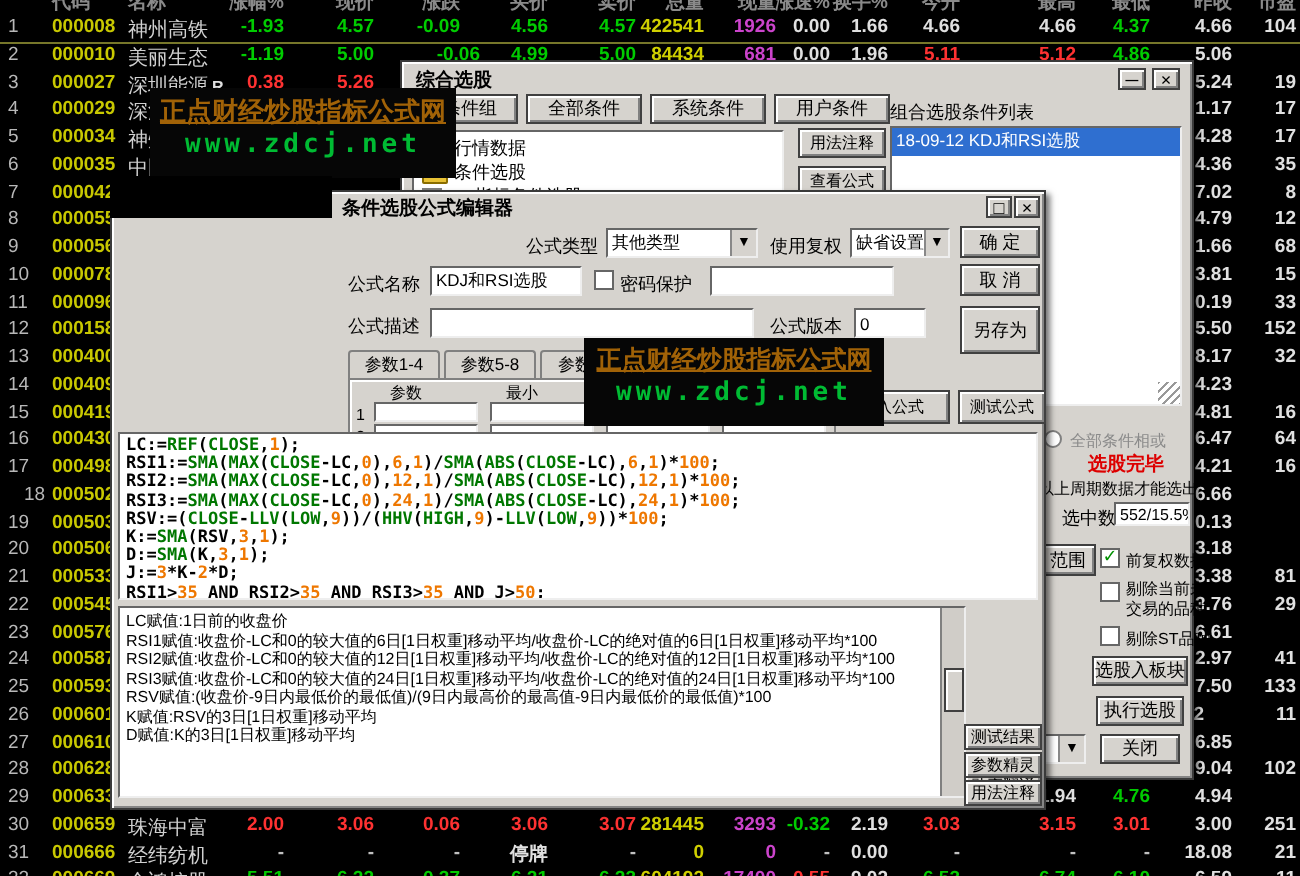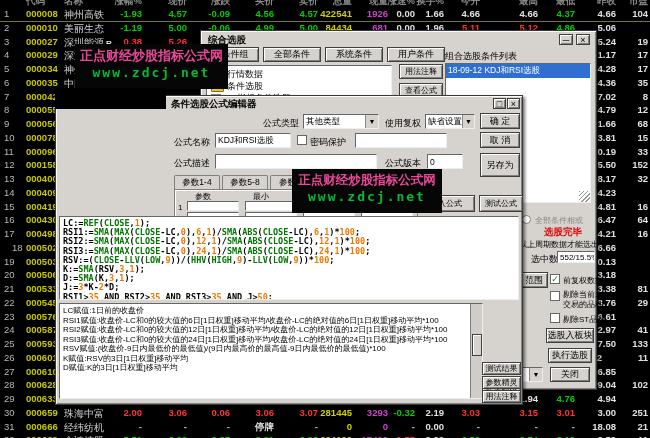--- a/index.html
+++ b/index.html
@@ -10,21 +10,21 @@
   .row{position:absolute;left:0;width:650px;height:13px;}
   .cell{position:absolute;font:bold 9.5px "Liberation Sans","DejaVu Sans",sans-serif;white-space:nowrap;}
   .num{color:#b8b8b8;font-weight:normal;}
   .code{color:#c8c800;}
   .nm{color:#d0d0d0;font-weight:normal;font-size:10px;}
   .u{color:#ff3232}.d{color:#00cc00}.w{color:#e0e0e0}.y{color:#d0d000}.m{color:#cc44cc}.g{color:#c0c0c0}
   .sel-line{position:absolute;left:0;top:21px;width:650px;height:0;border-top:1px solid #77772a;}
   .rflag{position:absolute;font:bold 8px "Liberation Sans",sans-serif;color:#e0e0e0;}
   
   .wm{position:absolute;background:#060606;text-align:center;padding-top:3px;box-sizing:border-box;}
-  .wm .l1{font:bold 13px "Liberation Sans","DejaVu Sans",sans-serif;color:#ec4899;white-space:nowrap;}
+  .wm .l1{font:bold 13px "Liberation Sans","DejaVu Sans",sans-serif;color:#a16207;white-space:nowrap;text-decoration:underline;}
   .wm .l2{font:bold 13px "DejaVu Sans Mono",monospace;color:#00bb33;letter-spacing:2px;white-space:nowrap;}
   
   .win{position:absolute;background:#d6d3ce;border:1px solid #3a3a3a;
        box-shadow:inset 1px 1px 0 #ffffff, inset -1px -1px 0 #858585, 2px 2px 3px rgba(0,0,0,.55);}
   .tbar{position:absolute;font:bold 9.5px "Liberation Sans",sans-serif;color:#000;white-space:nowrap;}
   .lbl{position:absolute;font:9px "Liberation Sans",sans-serif;color:#000;white-space:nowrap;}
   .lbl.s{font-size:8px;}
   .lbl.gray{color:#8a8a8a;}
   .lbl.red{color:#dd0000;font-weight:bold;font-size:9.5px;}
   .btn{position:absolute;background:#d6d3ce;border:1px solid #404040;color:#000;
@@ -107,21 +107,21 @@
         <span class="cell d" style="right:75px;">4.37</span>
         <span class="cell w" style="right:34px;">4.66</span>
         <span class="cell w" style="right:2px;">104</span>
       </div>
       <div class="row" style="top:21.75px;">
         <span class="cell num" style="left:4px;">2</span>
         <span class="cell code" style="left:26px;">000010</span>
         <span class="cell nm" style="left:64px;">美丽生态</span>
         <span class="cell d" style="right:508px;">-1.19</span>
         <span class="cell d" style="right:463px;">5.00</span>
-        <span class="cell d" style="right:420px;text-align:center;">-0.06</span>
+        <span class="cell d" style="right:410px;text-align:center;">-0.06</span>
         <span class="cell d" style="right:376px;">4.99</span>
         <span class="cell d" style="right:332px;">5.00</span>
         <span class="cell y" style="right:298px;">84434</span>
         <span class="cell m" style="right:262px;">681</span>
         <span class="cell w" style="right:235px;">0.00</span>
         <span class="cell w" style="right:206px;">1.96</span>
         <span class="cell u" style="right:170px;">5.11</span>
         <span class="cell u" style="right:112px;">5.12</span>
         <span class="cell d" style="right:75px;">4.86</span>
         <span class="cell w" style="right:34px;">5.06</span>

